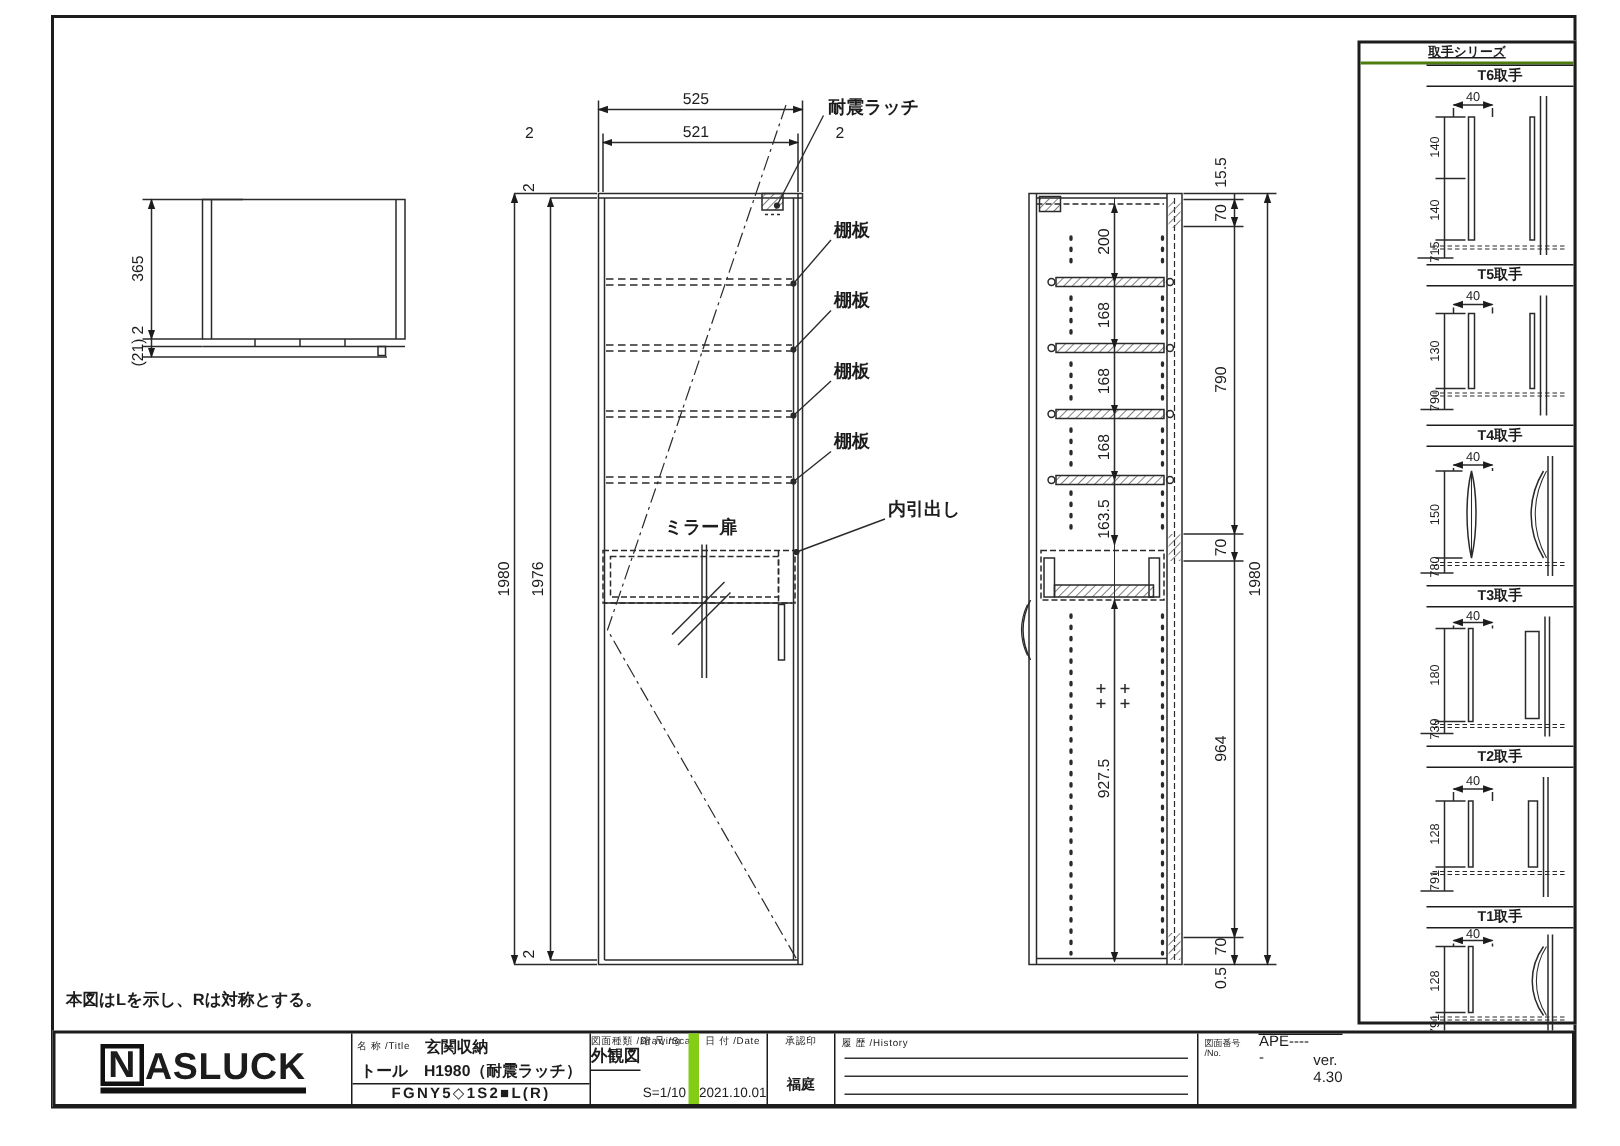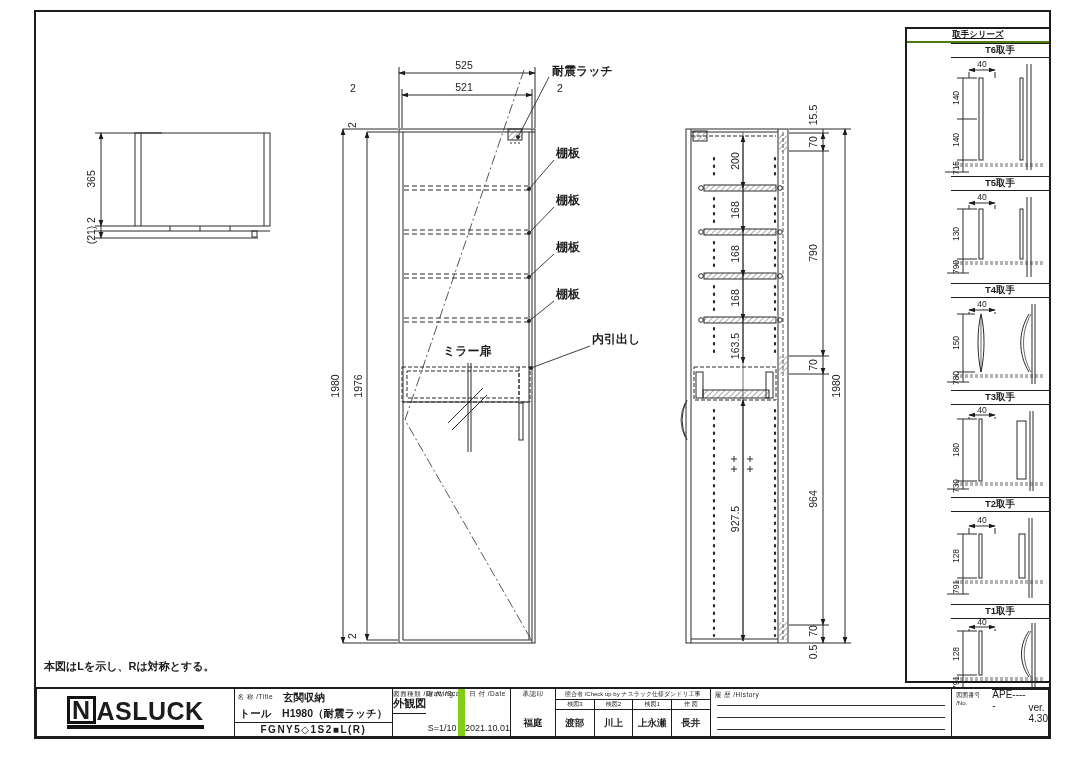--- a/index.html
+++ b/index.html
@@ -479,41 +479,20 @@
         <div class="d-sub">
           <span class="tiny">日 付 /Date</span>
           <span class="val">2021.10.01</span>
         </div>
       </div>
     </div>
     <div class="tcell" id="appr-cell">
       <span class="tiny">承認印</span>
       <span class="val">福庭</span>
     </div>
-    <div class="tcell" id="check-cell">
-      <div class="c-head">照合者 /Check up by ナスラック仕様ダンドリ工事</div>
-      <div class="c-cols">
-        <div class="c-col">
-          <div class="c-sub">検図3</div>
-          <div class="c-name">渡部</div>
-        </div>
-        <div class="c-col">
-          <div class="c-sub">検図2</div>
-          <div class="c-name">川上</div>
-        </div>
-        <div class="c-col">
-          <div class="c-sub">検図1</div>
-          <div class="c-name">上永瀬</div>
-        </div>
-        <div class="c-col">
-          <div class="c-sub">作 図</div>
-          <div class="c-name">長井</div>
-        </div>
-      </div>
-    </div>
     <div class="tcell" id="hist-cell">
       <span class="tiny">履 歴 /History</span>
       <div class="hline" style="top:16px"></div>
       <div class="hline" style="top:28px"></div>
       <div class="hline" style="top:40px"></div>
     </div>
     <div class="tcell" id="no-cell">
       <div class="n-head">図面番号 /No.</div>
       <div class="n-mid">APE-----</div>
       <div class="n-bot">ver. 4.30</div>

